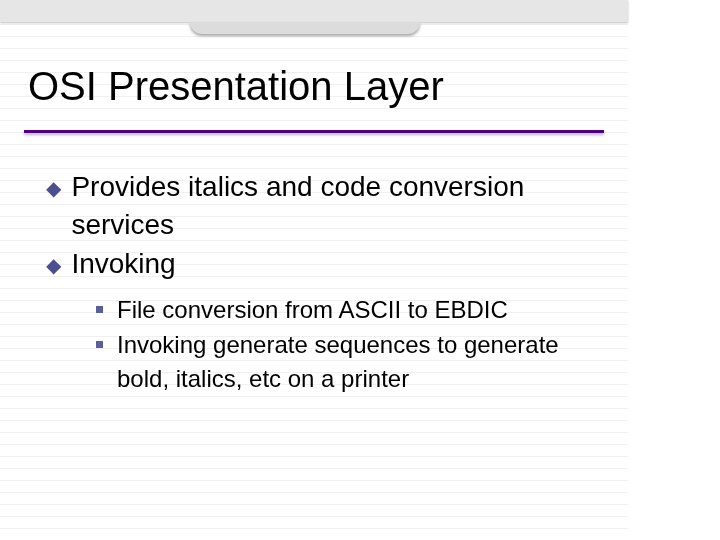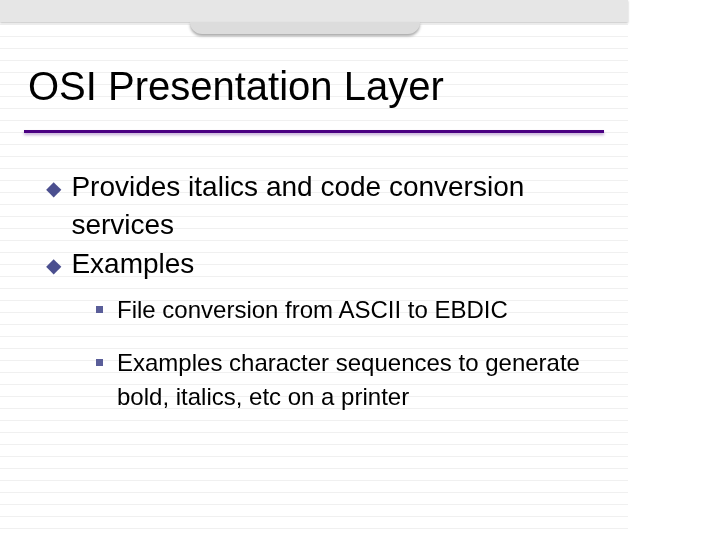--- a/index.html
+++ b/index.html
@@ -92,21 +92,21 @@
   .sub {
     margin-top: 10px;
     margin-left: 50px;
   }
   .lvl2 {
     display: flex;
     align-items: flex-start;
     gap: 14px;
     font-size: 24px;
     line-height: 1.4;
-    margin-bottom: 20px;
+    margin-bottom: 2px;
   }
   .lvl2 .sq {
     width: 7px;
     height: 7px;
     background: #5a5e99;
     margin-top: 13px;
     flex: 0 0 auto;
   }
   .lvl2 .text {
     flex: 1 1 auto;
@@ -126,32 +126,32 @@
 
   <div class="body">
 
     <div class="lvl1">
       <span class="bullet">◆</span>
       <span class="text">Provides italics and code conversion services</span>
     </div>
 
     <div class="lvl1">
       <span class="bullet">◆</span>
-      <span class="text">Examples</span>
+      <span class="text">Invoking</span>
     </div>
 
     <div class="sub">
 
       <div class="lvl2">
         <span class="sq"></span>
         <span class="text">File conversion from ASCII to EBDIC</span>
       </div>
 
       <div class="lvl2">
         <span class="sq"></span>
-        <span class="text">Examples character sequences to generate bold, italics, etc on a printer</span>
+        <span class="text">Invoking generate sequences to generate bold, italics, etc on a printer</span>
       </div>
 
     </div>
 
   </div>
 
 </div>
 
 </body></html>

